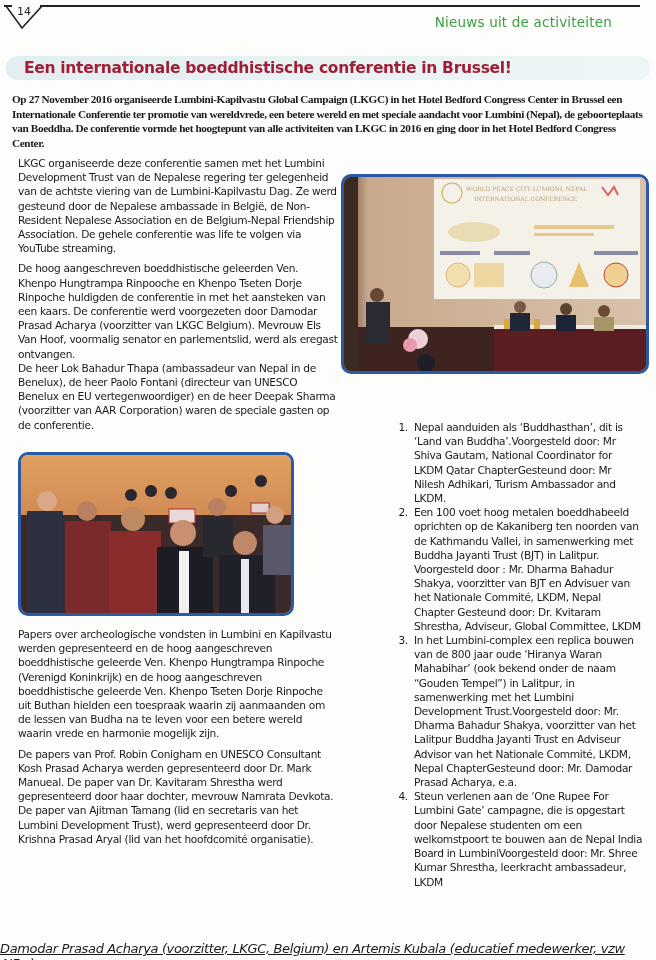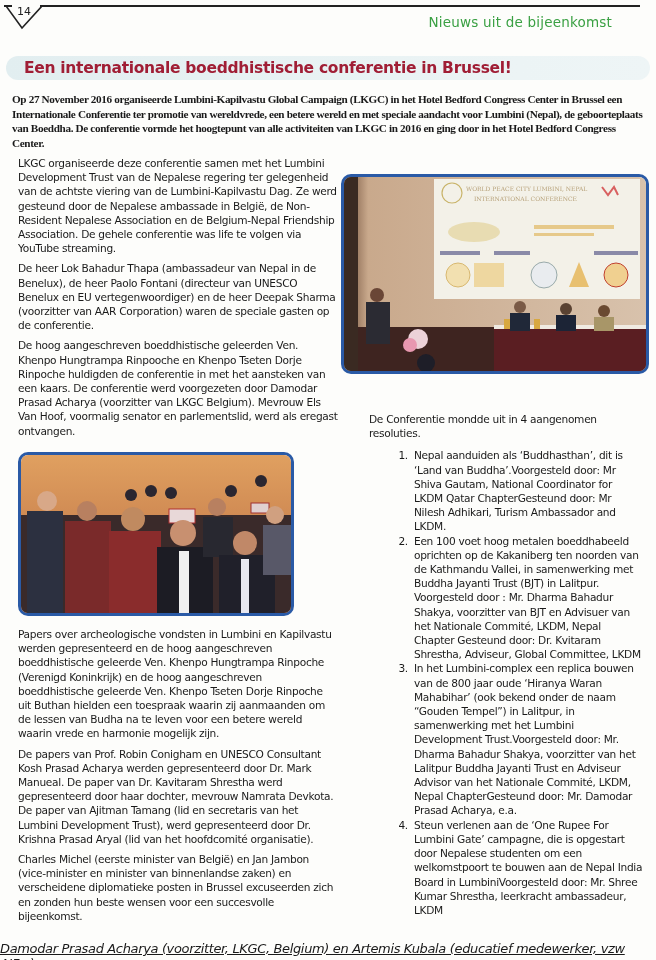--- a/index.html
+++ b/index.html
@@ -64,31 +64,31 @@
 </style>
 </head>
 <body>
 
 <div class="header-rule-left"></div>
 <div class="header-rule"></div>
 <svg class="page-tab" viewBox="0 0 36 26">
   <polyline points="0,2 16,24 36,2" fill="none" stroke="#222" stroke-width="1.6"></polyline>
 </svg>
 <div class="page-number">14</div>
-<div class="section-name">Nieuws uit de bijeenkomst</div>
+<div class="section-name">Nieuws uit de activiteiten</div>
 
 <div class="title-band"></div>
 <div class="title">Een internationale boeddhistische conferentie in Brussel!</div>
 
 <p class="lead">Op 27 November 2016 organiseerde Lumbini-Kapilvastu Global Campaign (LKGC) in het Hotel Bedford Congress Center in Brussel een Internationale Conferentie ter promotie van wereldvrede, een betere wereld en met speciale aandacht voor Lumbini (Nepal), de geboorteplaats van Boeddha. De conferentie vormde het hoogtepunt van alle activiteiten van LKGC in 2016 en ging door in het Hotel Bedford Congress Center.</p>
 
 <div class="col col-left col-left-top">
   <p>LKGC organiseerde deze conferentie samen met het Lumbini Development Trust van de Nepalese regering ter gelegenheid van de achtste viering van de Lumbini-Kapilvastu Dag. Ze werd gesteund door de Nepalese ambassade in België, de Non-Resident Nepalese Association en de Belgium-Nepal Friendship Association. De gehele conferentie was life te volgen via YouTube streaming.</p>
+  <p style="margin-bottom:0">De hoog aangeschreven boeddhistische geleerden Ven. Khenpo Hungtrampa Rinpooche en Khenpo Tseten Dorje Rinpoche huldigden de conferentie in met het aansteken van een kaars. De conferentie werd voorgezeten door Damodar Prasad Acharya (voorzitter van LKGC Belgium). Mevrouw Els Van Hoof, voormalig senator en parlementslid, werd als eregast ontvangen.</p>
   <p>De heer Lok Bahadur Thapa (ambassadeur van Nepal in de Benelux), de heer Paolo Fontani (directeur van UNESCO Benelux en EU vertegenwoordiger) en de heer Deepak Sharma (voorzitter van AAR Corporation) waren de speciale gasten op de conferentie.</p>
-  <p style="margin-bottom:0">De hoog aangeschreven boeddhistische geleerden Ven. Khenpo Hungtrampa Rinpooche en Khenpo Tseten Dorje Rinpoche huldigden de conferentie in met het aansteken van een kaars. De conferentie werd voorgezeten door Damodar Prasad Acharya (voorzitter van LKGC Belgium). Mevrouw Els Van Hoof, voormalig senator en parlementslid, werd als eregast ontvangen.</p>
 </div>
 
 <div class="photo photo-conf">
   <svg width="302" height="194" viewBox="0 0 302 194">
     <defs>
       <linearGradient id="wall" x1="0" y1="0" x2="1" y2="0">
         <stop offset="0" stop-color="#6b4a36"></stop>
         <stop offset="0.08" stop-color="#c9a98c"></stop>
         <stop offset="1" stop-color="#d8c2ac"></stop>
       </linearGradient>
@@ -164,25 +164,23 @@
     <rect x="198" y="100" width="56" height="58" fill="#20202a"></rect>
     <rect x="220" y="104" width="8" height="54" fill="#e8e8f0"></rect>
     <circle cx="254" cy="60" r="9" fill="#d0a080"></circle>
     <rect x="242" y="70" width="28" height="50" fill="#585868"></rect>
   </svg>
 </div>
 
 <div class="col col-left col-left-bottom">
   <p>Papers over archeologische vondsten in Lumbini en Kapilvastu werden gepresenteerd en de hoog aangeschreven boeddhistische geleerde Ven. Khenpo Hungtrampa Rinpoche (Verenigd Koninkrijk) en de hoog aangeschreven boeddhistische geleerde Ven. Khenpo Tseten Dorje Rinpoche uit Buthan hielden een toespraak waarin zij aanmaanden om de lessen van Budha na te leven voor een betere wereld waarin vrede en harmonie mogelijk zijn.</p>
   <p>De papers van Prof. Robin Conigham en UNESCO Consultant Kosh Prasad Acharya werden gepresenteerd door Dr. Mark Manueal. De paper van Dr. Kavitaram Shrestha werd gepresenteerd door haar dochter, mevrouw Namrata Devkota. De paper van Ajitman Tamang (lid en secretaris van het Lumbini Development Trust), werd gepresenteerd door Dr. Krishna Prasad Aryal (lid van het hoofdcomité organisatie).</p>
-  <p>Charles Michel (eerste minister van België) en Jan Jambon (vice-minister en minister van binnenlandse zaken) en verscheidene diplomatieke posten in Brussel excuseerden zich en zonden hun beste wensen voor een succesvolle bijeenkomst.</p>
 </div>
 
 <div class="col col-right">
-  <p>De Conferentie mondde uit in 4 aangenomen resoluties.</p>
   <ol class="resolutions">
     <li>Nepal aanduiden als ‘Buddhasthan’, dit is ‘Land van Buddha’.Voorgesteld door: Mr Shiva Gautam, National Coordinator for LKDM Qatar ChapterGesteund door: Mr Nilesh Adhikari, Turism Ambassador and LKDM.</li>
     <li>Een 100 voet hoog metalen boeddhabeeld oprichten op de Kakaniberg ten noorden van de Kathmandu Vallei, in samenwerking met Buddha Jayanti Trust (BJT) in Lalitpur. Voorgesteld door : Mr. Dharma Bahadur Shakya, voorzitter van BJT en Advisuer van het Nationale Commité, LKDM, Nepal Chapter Gesteund door: Dr. Kvitaram Shrestha, Adviseur, Global Committee, LKDM</li>
     <li>In het Lumbini-complex een replica bouwen van de 800 jaar oude ‘Hiranya Waran Mahabihar’ (ook bekend onder de naam “Gouden Tempel”) in Lalitpur, in samenwerking met het Lumbini Development Trust.Voorgesteld door: Mr. Dharma Bahadur Shakya, voorzitter van het Lalitpur Buddha Jayanti Trust en Adviseur Advisor van het Nationale Commité, LKDM, Nepal ChapterGesteund door: Mr. Damodar Prasad Acharya, e.a.</li>
     <li>Steun verlenen aan de ‘One Rupee For Lumbini Gate’ campagne, die is opgestart door Nepalese studenten om een welkomstpoort te bouwen aan de Nepal India Board in LumbiniVoorgesteld door: Mr. Shree Kumar Shrestha, leerkracht ambassadeur, LKDM</li>
   </ol>
 </div>
 
 <div class="byline">Damodar Prasad Acharya (voorzitter, LKGC, Belgium) en Artemis Kubala (educatief medewerker, vzw AIF+)</div>
 

